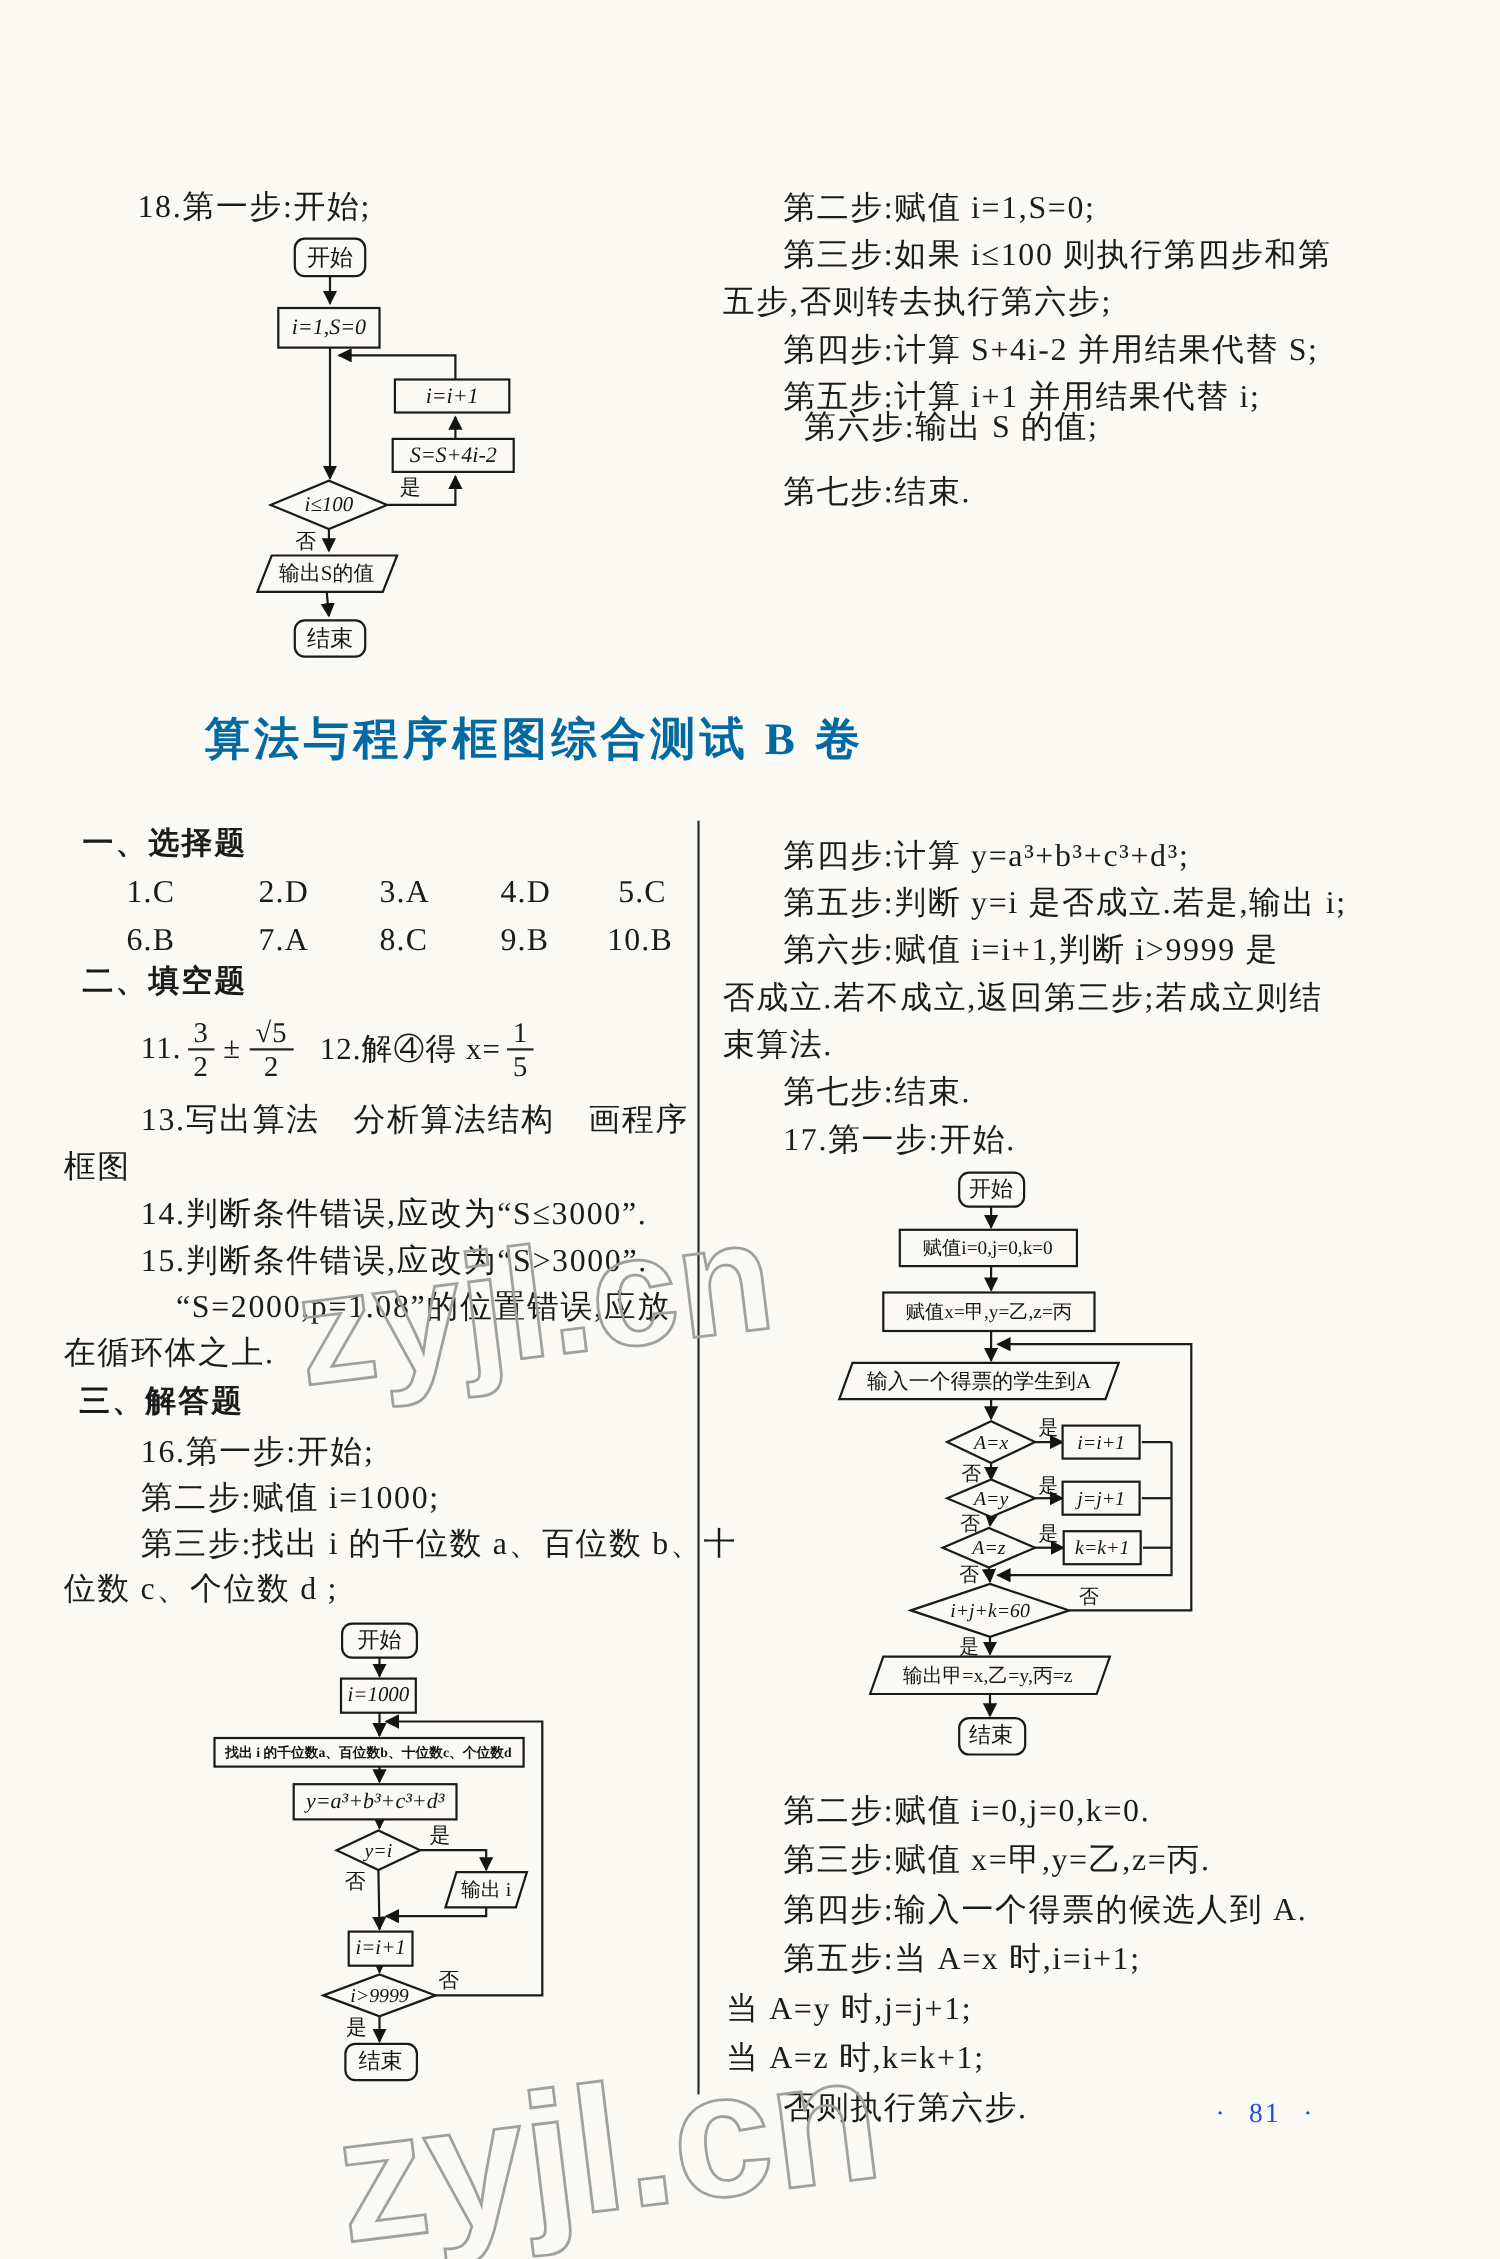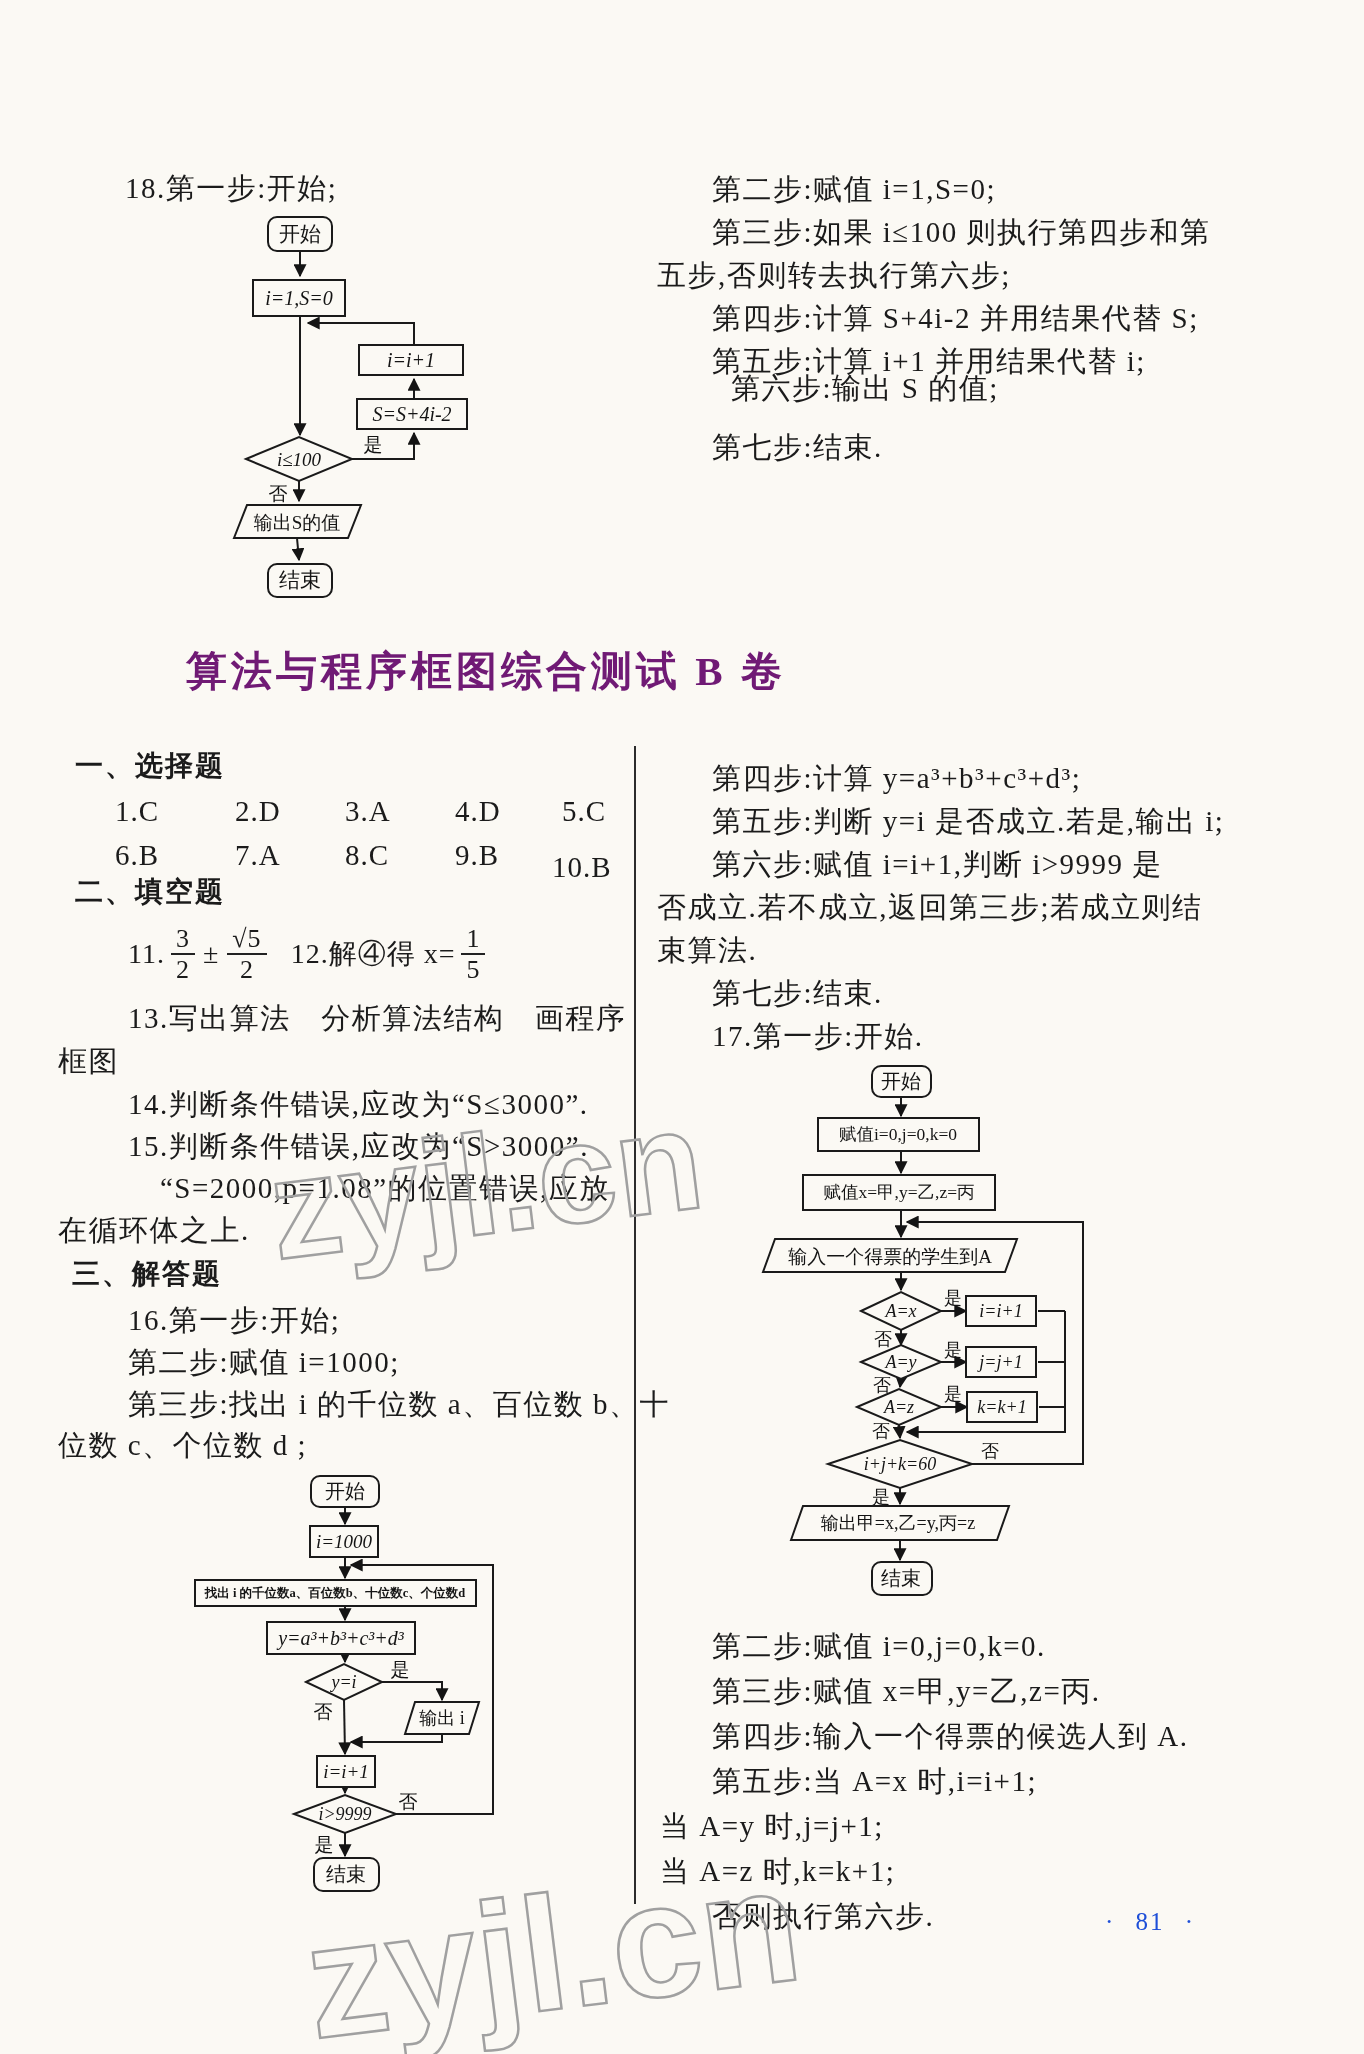--- a/index.html
+++ b/index.html
@@ -6,21 +6,21 @@
   body{
     width:1364px;height:2054px;position:relative;overflow:hidden;
     background:#fbf9f4;
     font-family:"Liberation Serif","DejaVu Serif",serif;
     color:#1b1b1b;
   }
   .ln{position:absolute;white-space:pre;font-size:29px;letter-spacing:1.5px;line-height:1.15;}
   .head{font-family:"Liberation Sans","DejaVu Sans",sans-serif;font-weight:700;font-size:28px;letter-spacing:2px;}
   .title{
     position:absolute;left:180px;top:644px;width:612px;text-align:center;
-    font-size:41px;font-weight:700;letter-spacing:4px;color:#701a75;
+    font-size:41px;font-weight:700;letter-spacing:4px;color:#0369a1;
   }
   .answer-item{position:absolute;font-size:29px;letter-spacing:1px;}
   .divider{position:absolute;left:634px;top:746px;width:2px;height:1158px;background:#2c2c2c;}
   .fracrow{position:absolute;left:128px;top:925px;display:flex;align-items:center;font-size:28px;letter-spacing:1px;}
   .frac{display:inline-flex;flex-direction:column;align-items:center;margin:0 6px;font-size:26px;line-height:1.05;}
   .frac .fn{display:block;border-bottom:2px solid #222;padding:0 5px 1px 5px;}
   .frac .fd{display:block;padding-top:1px;}
   .pm{margin:0 2px;}
   .gap12{margin-left:18px;}
   svg{position:absolute;overflow:visible;}
@@ -86,21 +86,21 @@
 <div class="ln head" style="left:75px;top:750px;">一、选择题</div>
 <div class="answer-item" style="left:115px;top:795px;">1.C</div>
 <div class="answer-item" style="left:235px;top:795px;">2.D</div>
 <div class="answer-item" style="left:345px;top:795px;">3.A</div>
 <div class="answer-item" style="left:455px;top:795px;">4.D</div>
 <div class="answer-item" style="left:562px;top:795px;">5.C</div>
 <div class="answer-item" style="left:115px;top:839px;">6.B</div>
 <div class="answer-item" style="left:235px;top:839px;">7.A</div>
 <div class="answer-item" style="left:345px;top:839px;">8.C</div>
 <div class="answer-item" style="left:455px;top:839px;">9.B</div>
-<div class="answer-item" style="left:552px;top:839px;margin-top:12px;">10.B</div>
+<div class="answer-item" style="left:552px;top:839px;">10.B</div>
 
 <div class="ln head" style="left:75px;top:876px;">二、填空题</div>
 
 <div class="fracrow">
   <span>11.</span>
   <span class="frac">
     <span class="fn">3</span>
     <span class="fd">2</span>
   </span>
   <span class="pm">±</span>

